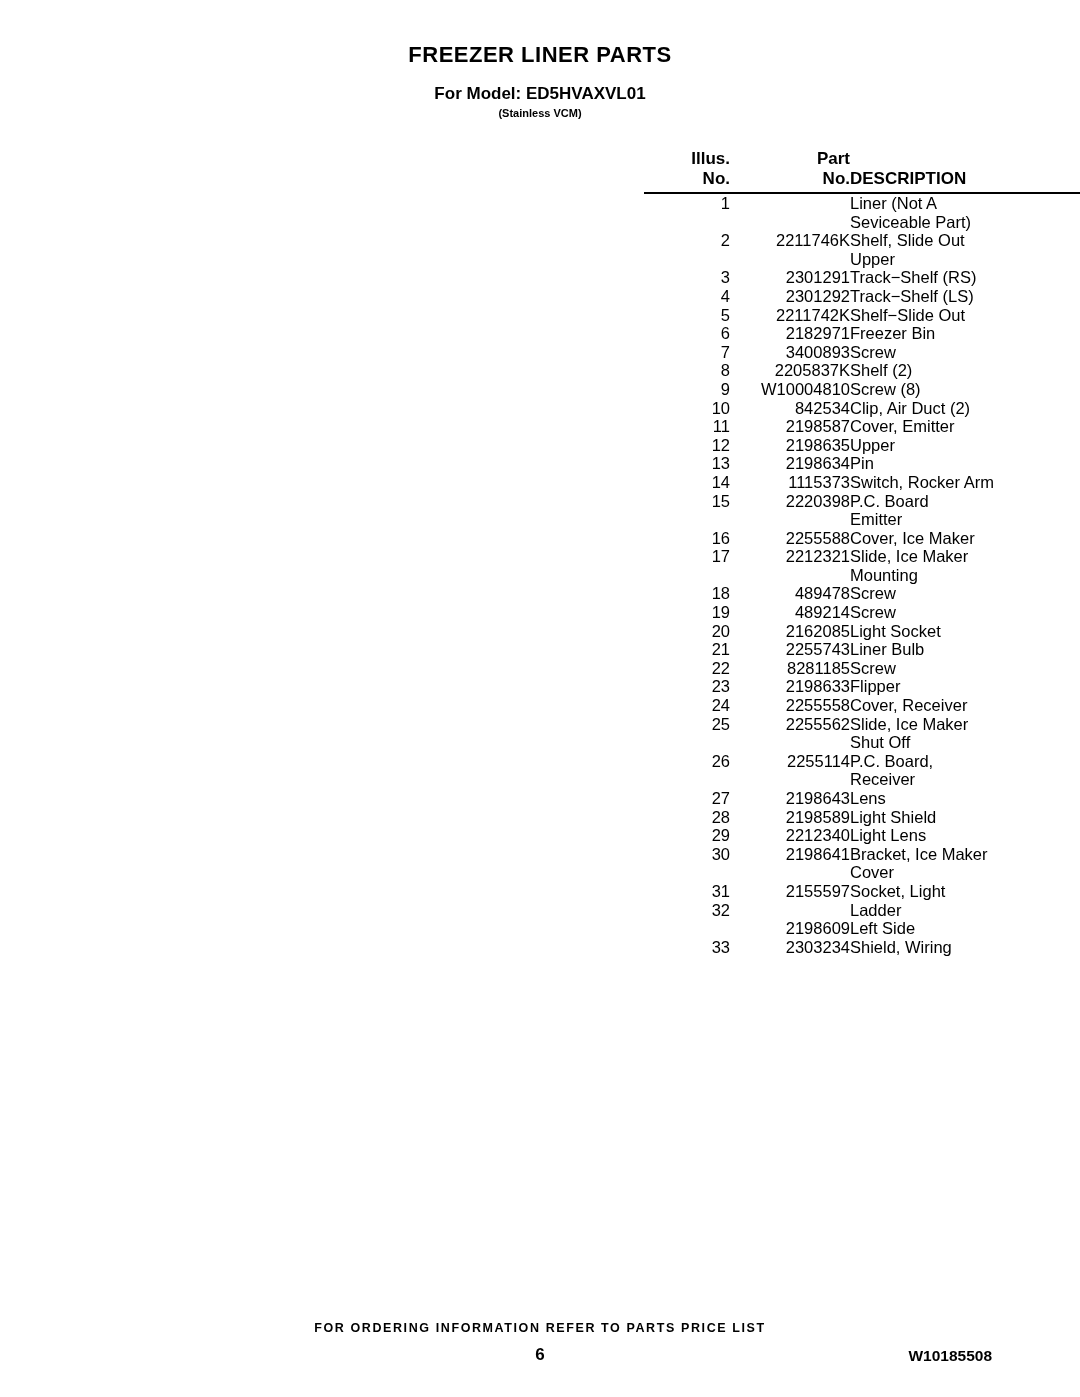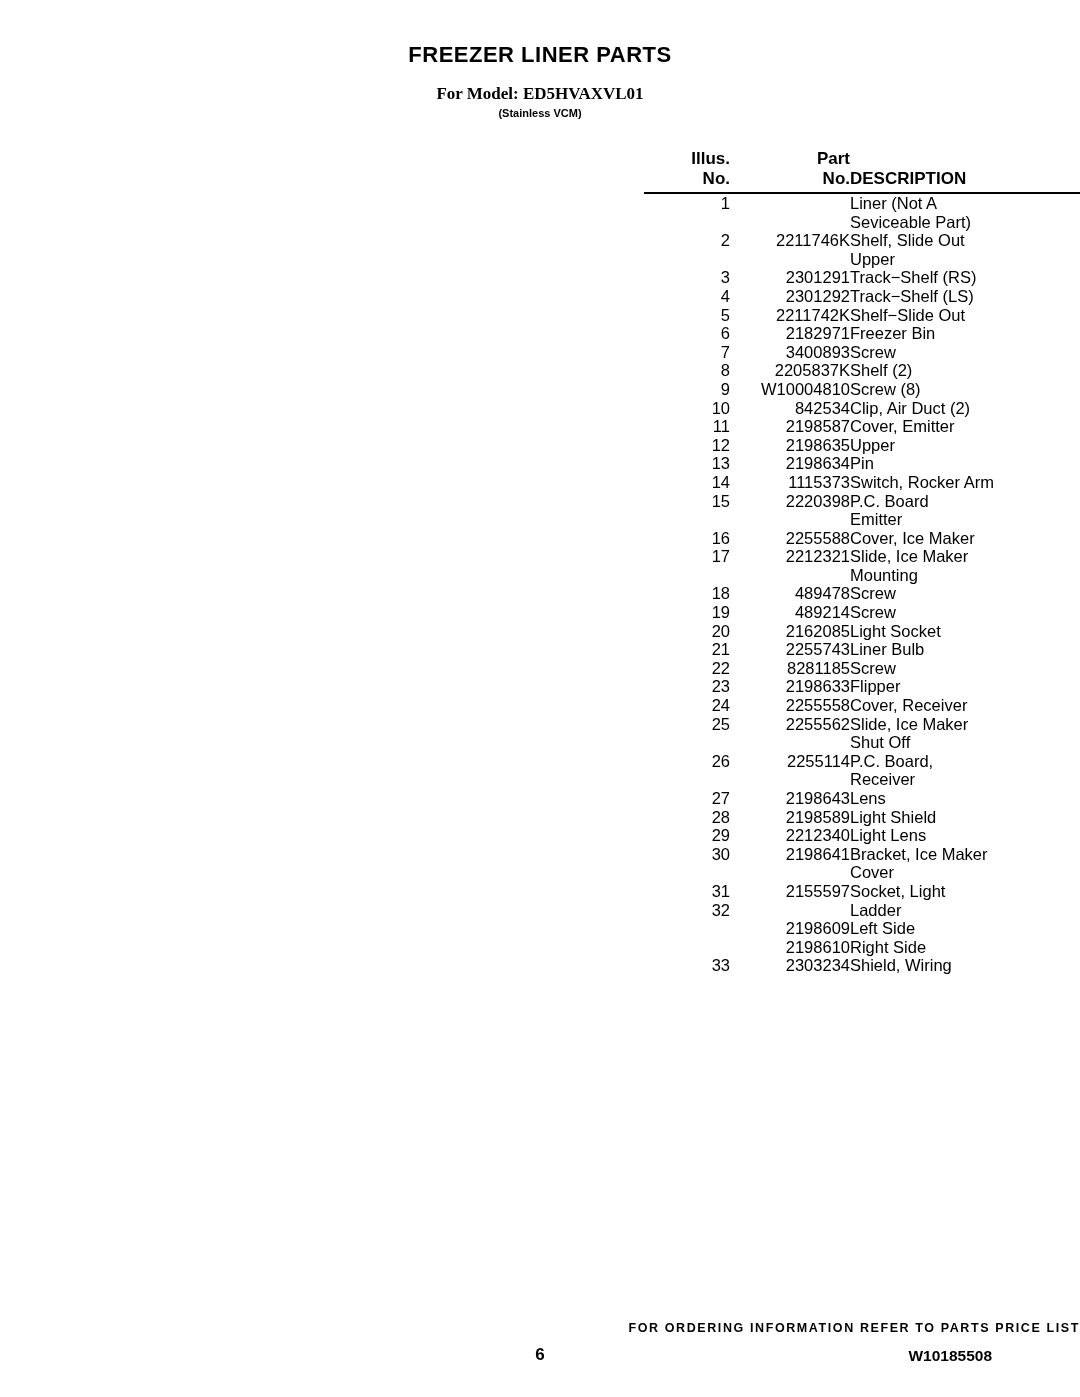--- a/index.html
+++ b/index.html
@@ -25,21 +25,20 @@
     font-size: 22px;
     font-weight: bold;
     letter-spacing: 0.5px;
     margin-top: 42px;
   }
   .model-line {
     text-align: center;
     font-size: 17px;
     font-weight: bold;
     margin-top: 16px;
-    font-family: Liberation Serif, serif;
   }
   .variant-line {
     text-align: center;
     font-size: 11px;
     font-weight: bold;
     margin-top: 3px;
   }
   .table-wrap {
     margin-top: 30px;
     width: 1080px;
@@ -89,21 +88,21 @@
   }
   tr.data-row td {
     line-height: 18.6px;
     height: 18.6px;
   }
   .footer-note {
     position: absolute;
     left: 0;
     right: 0;
     top: 1279px;
-    text-align: right;
+    text-align: center;
     font-size: 12.5px;
     font-weight: bold;
     letter-spacing: 1.6px;
   }
   .page-number {
     position: absolute;
     left: 0;
     right: 0;
     top: 1303px;
     text-align: center;
@@ -341,25 +340,20 @@
             <td class="col-illus">32</td>
             <td class="col-part"></td>
             <td class="col-desc">Ladder</td>
           </tr>
           <tr class="data-row">
             <td class="col-illus"></td>
             <td class="col-part">2198609</td>
             <td class="col-desc">Left Side</td>
           </tr>
           <tr class="data-row">
-            <td class="col-illus"></td>
-            <td class="col-part">2198610</td>
-            <td class="col-desc">Right Side</td>
-          </tr>
-          <tr class="data-row">
             <td class="col-illus">33</td>
             <td class="col-part">2303234</td>
             <td class="col-desc">Shield, Wiring</td>
           </tr>
         </tbody>
     </table>
   </div>
 
   <div class="footer-note">FOR ORDERING INFORMATION REFER TO PARTS PRICE LIST</div>
   <div class="page-number">6</div>

